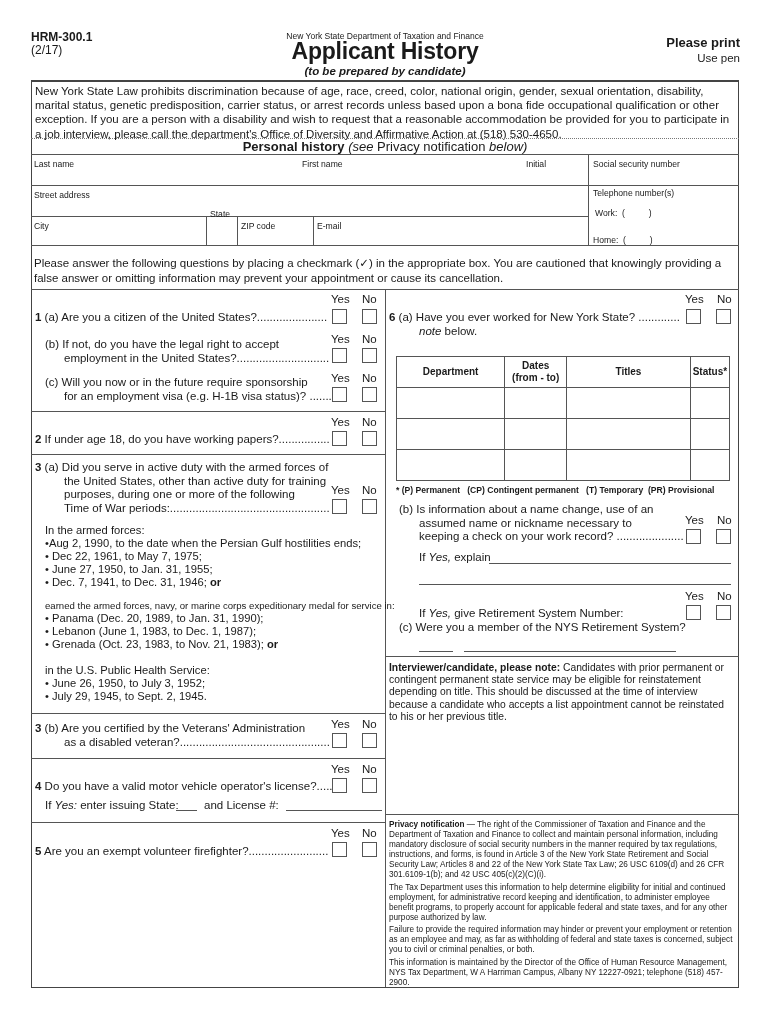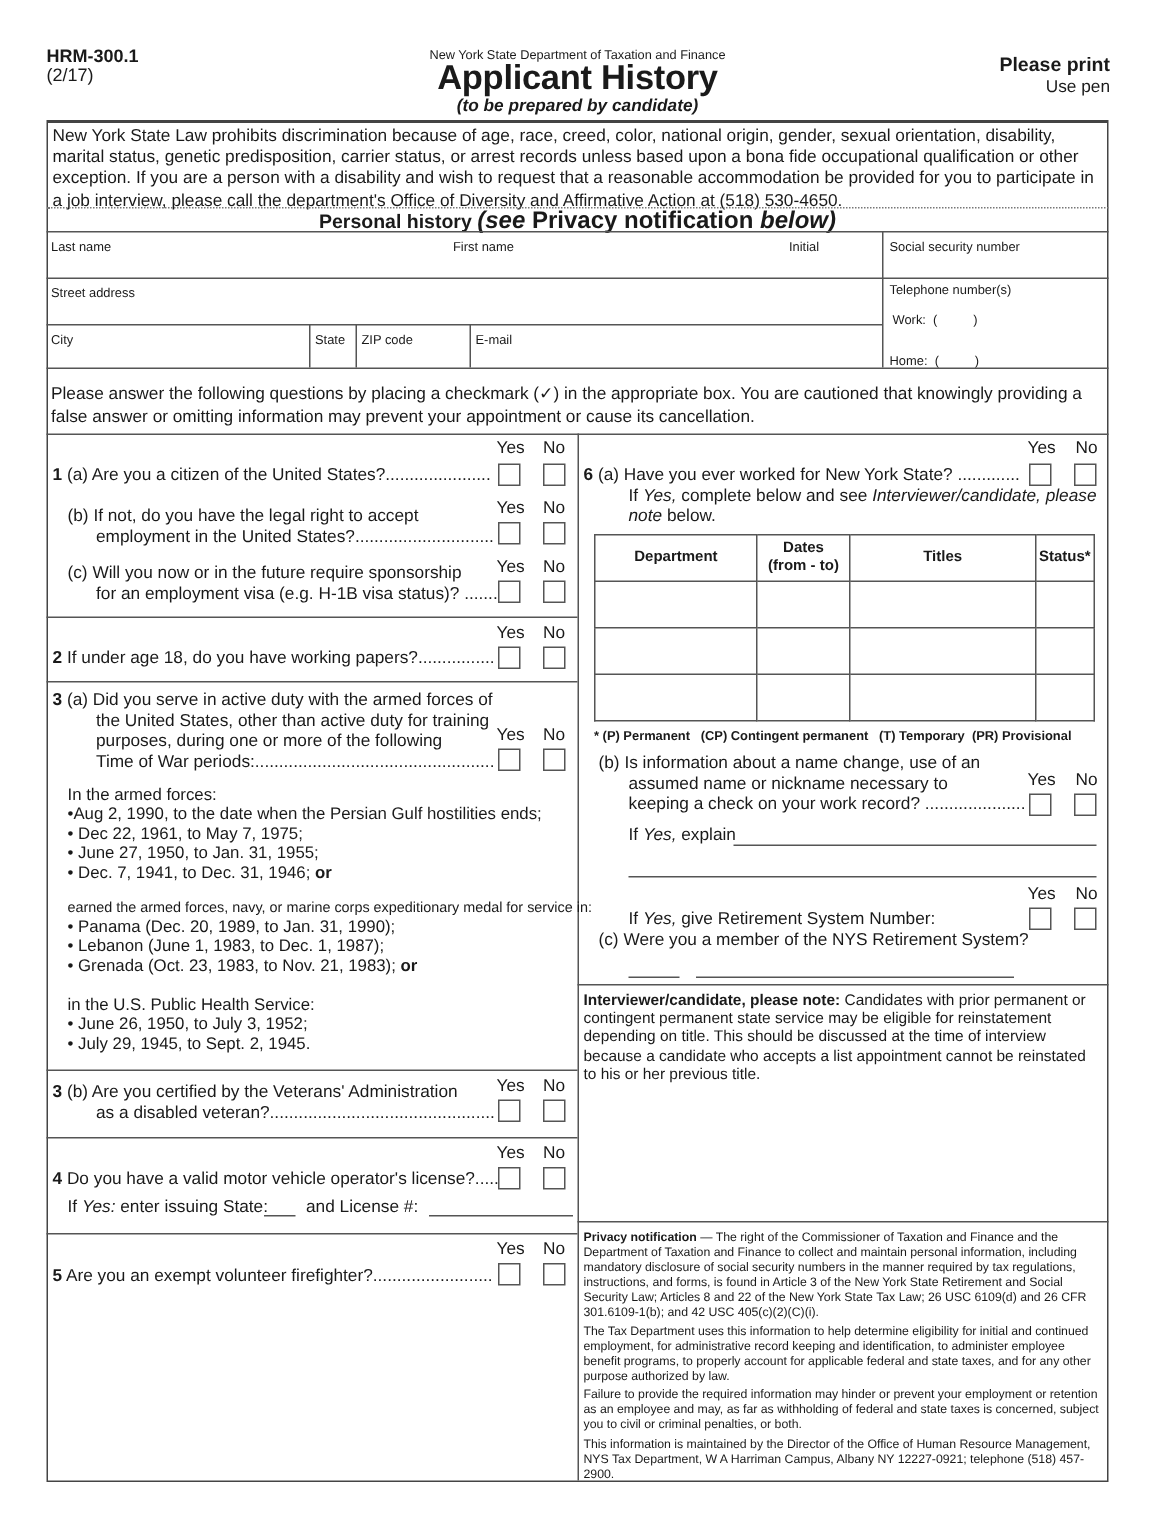--- a/index.html
+++ b/index.html
@@ -18,21 +18,21 @@
 
   
   .frame { left: 31px; top: 80px; width: 708px; height: 908px; border: 1px solid #444; border-top: 2px solid #444; }
 
   .notice { left: 32px; top: 82px; width: 706px; padding: 2px 3px; font-size: 11.5px; line-height: 14.2px; }
   .hline { position: absolute; left: 31px; width: 708px; height: 0; border-top: 1px solid #555; }
   .hline.dotted { border-top: 1px dotted #777; }
   .vline { position: absolute; width: 0; border-left: 1px solid #555; }
 
   .section-head { left: 31px; width: 708px; top: 139px; text-align: center; font-size: 13px; font-weight: bold; }
-  .section-head i { font-weight: bold; font-size: 16px; }
+  .section-head i { font-weight: normal; font-size: 13px; }
 
   .lbl { position: absolute; font-size: 8.6px; }
 
   .instr { left: 34px; top: 256px; width: 700px; font-size: 11.5px; line-height: 15px; }
 
   .q { position: absolute; font-size: 11.5px; line-height: 13.5px; }
   .q b { font-weight: bold; }
   .yn { position: absolute; font-size: 11.5px; }
   .cb { position: absolute; width: 15px; height: 15px; border: 1px solid #555; background: #fff; cursor: pointer; }
 
@@ -80,21 +80,21 @@
 <div class="vline" style="left:588px;top:154px;height:91px;"></div>
 
 <div class="hline" style="top:185px;"></div>
 <div class="lbl" style="left:34px;top:190px;">Street address</div>
 <div class="lbl" style="left:593px;top:188px;">Telephone number(s)</div>
 <div class="lbl" style="left:595px;top:208px;white-space:pre;">Work:  (          )</div>
 
 <div class="hline" style="top:216px;width:557px;"></div>
 <div class="lbl" style="left:34px;top:221px;">City</div>
 <div class="vline" style="left:206px;top:216px;height:29px;"></div>
-<div class="lbl" style="left:210px;top:221px;">State</div>
+<div class="lbl" style="left:210px;top:209px;">State</div>
 <div class="vline" style="left:237px;top:216px;height:29px;"></div>
 <div class="lbl" style="left:241px;top:221px;">ZIP code</div>
 <div class="vline" style="left:313px;top:216px;height:29px;"></div>
 <div class="lbl" style="left:317px;top:221px;">E-mail</div>
 <div class="lbl" style="left:593px;top:235px;white-space:pre;">Home:  (          )</div>
 
 <div class="hline" style="top:245px;"></div>
 
 <div class="abs instr">Please answer the following questions by placing a checkmark (✓) in the appropriate box. You are cautioned that knowingly providing a false answer or omitting information may prevent your appointment or cause its cancellation.</div>
 <div class="hline" style="top:289px;"></div>
@@ -197,21 +197,20 @@
 <div class="yn" style="left:331px;top:827px;">Yes</div>
 <div class="yn" style="left:362px;top:827px;">No</div>
 <div class="q" style="left:35px;top:845px;white-space:nowrap;"><b>5</b> <span>Are you an exempt volunteer firefighter?.........................</span></div>
 <div class="cb" style="left:332px;top:842px;"></div>
 <div class="cb" style="left:362px;top:842px;"></div>
 
 <div class="yn" style="left:685px;top:293px;">Yes</div>
 <div class="yn" style="left:717px;top:293px;">No</div>
 <div class="q" style="left:389px;top:311px;white-space:nowrap;">
   <div><b>6</b> <span>(a)  Have you ever worked for New York State? .............</span></div>
-  <div style="padding-left:30px;"><span>If</span> <i>Yes,</i> <span>complete below and see</span> <i>Interviewer/candidate, please</i></div>
   <div style="padding-left:30px;"><i>note</i> <span>below.</span></div>
 </div>
 <div class="cb" style="left:686px;top:309px;"></div>
 <div class="cb" style="left:716px;top:309px;"></div>
 
 <table class="emp">
   <thead>
     <tr>
       <th style="width:105px;">Department</th>
       <th style="width:60px;white-space:pre-line;">Dates

